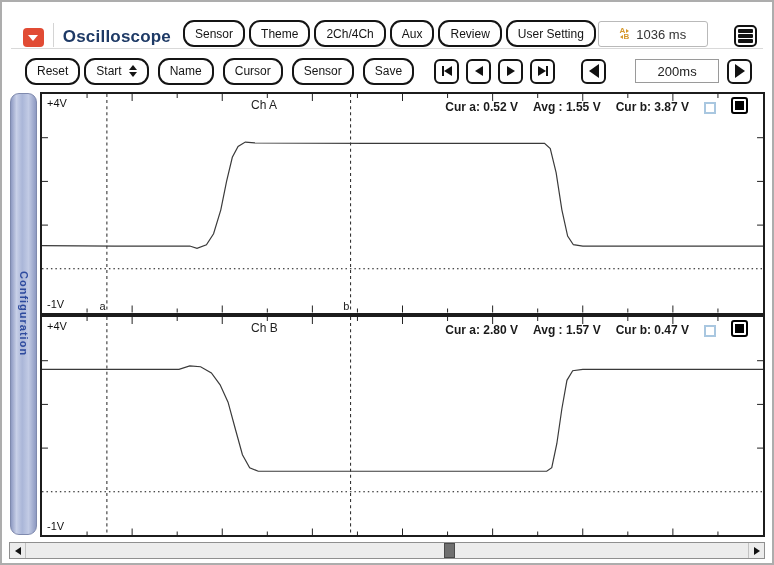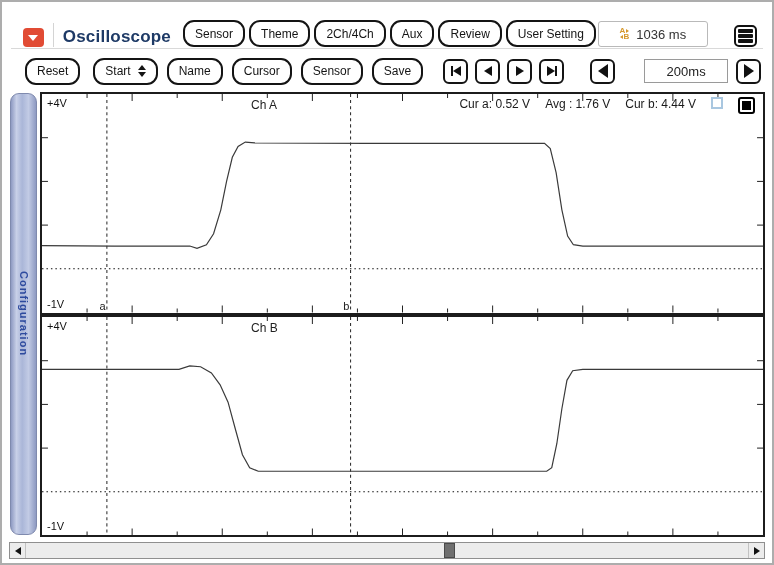--- a/index.html
+++ b/index.html
@@ -43,21 +43,21 @@
     background:linear-gradient(90deg,#8e9ac2 0%,#c8d0e8 22%,#aab6d8 45%,#c2cbe5 70%,#8e9ac2 100%);
     display:flex; align-items:center; justify-content:center; cursor:pointer; }
   .side-handle span { writing-mode:vertical-rl; font-size:11px; font-weight:bold; color:#2d4a9e; letter-spacing:1px; }
   .plots { flex:1; display:flex; flex-direction:column; min-width:0; }
   .panel { position:relative; flex:1; border:2px solid #1c1c1c; background:#fff; }
   .panel svg { position:absolute; inset:0; width:100%; height:100%; }
   .ylab { position:absolute; left:5px; font-size:11px; color:#111; z-index:2; }
   .ylab.top { top:3px; }
   .ylab.bot { bottom:3px; }
   .ch-title { position:absolute; top:4px; left:29%; font-size:12px; color:#222; z-index:2; }
-  .readouts { position:absolute; top:3px; right:8px; display:flex; align-items:flex-start; gap:15px; z-index:2; }
+  .readouts { position:absolute; top:3px; right:15px; display:flex; align-items:flex-end; gap:15px; z-index:2;font-weight:bold; }
   .readouts .ro { font-size:12px; color:#1a1a1a; white-space:pre; }
   .cb { width:12px; height:12px; border:2px solid #a9c7e0; background:#fff; display:inline-block; cursor:pointer; }
   .color-sq { width:17px; height:17px; border:2px solid #000; border-radius:3px; background:#fff; display:flex; align-items:center; justify-content:center; cursor:pointer; }
   .color-sq .in { width:9px; height:9px; background:#000; }
   .cursor-mark { position:absolute; bottom:1px; font-size:11px; color:#222; transform:translateX(-120%); z-index:2; }
 
   .tick { stroke:#222; stroke-width:1; }
   .zero { stroke:#111; stroke-width:1; stroke-dasharray:1.5 3; }
   .curs { stroke:#222; stroke-width:1; stroke-dasharray:3 3; }
   .wave { fill:none; stroke:#3a3a3a; stroke-width:1.2; }
@@ -105,21 +105,21 @@
       <div class="bar"></div>
       <div class="bar"></div>
       <div class="bar"></div>
     </div>
   </div>
 
   <div class="hdiv"></div>
 
   <div class="row2">
     <button class="pill">Reset</button>
-    <button class="pill" style="margin-left:11px;">
+    <button class="pill" style="margin-left:2px;">
       <span>Start</span>
       <span class="spinner">
           <span class="up"></span>
           <span class="dn"></span>
         </span>
     </button>
     <button class="pill" style="margin-left:7px;">Name</button>
     <button class="pill" style="margin-left:7px;">Cursor</button>
     <button class="pill" style="margin-left:7px;">Sensor</button>
     <button class="pill" style="margin-left:7px;">Save</button>
@@ -157,22 +157,22 @@
       <span>Configuration</span>
     </div>
 
     <div class="plots">
 
       <div class="panel">
         <span class="ylab top">+4V</span>
         <span class="ch-title">Ch A</span>
         <div class="readouts">
           <span class="ro">Cur a: 0.52 V</span>
-          <span class="ro">Avg : 1.76 V</span>
-          <span class="ro">Cur b: 4.44 V</span>
+          <span class="ro">Avg : 1.55 V</span>
+          <span class="ro">Cur b: 3.87 V</span>
           <span class="cb"></span>
           <span class="color-sq">
               <span class="in"></span>
             </span>
         </div>
         <svg preserveAspectRatio="none" viewBox="0 0 727 216">
             <line x1="45.4375" y1="0" x2="45.4375" y2="4" class="tick"></line>
             <line x1="45.4375" y1="216" x2="45.4375" y2="212" class="tick"></line>
             <line x1="90.875" y1="0" x2="90.875" y2="7" class="tick"></line>
             <line x1="90.875" y1="216" x2="90.875" y2="209" class="tick"></line>
@@ -214,20 +214,29 @@
             <polyline points="0.0,149.9 72.7,150.3 149.0,150.3 156.3,152.5 165.8,149.0 173.0,138.2 180.3,114.5 186.1,86.4 191.9,62.6 197.7,51.8 205.0,47.5 214.5,48.4 327.2,48.8 506.7,48.8 512.5,54.0 518.4,77.8 524.2,114.5 530.0,140.4 535.8,149.0 545.3,150.3 727.0,150.3" class="wave"></polyline>
           </svg>
         <span class="ylab bot">-1V</span>
         <span class="cursor-mark" style="left: 9%;">a</span>
         <span class="cursor-mark" style="left: 42.8%;">b</span>
       </div>
 
       <div class="panel">
         <span class="ylab top">+4V</span>
         <span class="ch-title">Ch B</span>
+        <div class="readouts">
+          <span class="ro">Cur a: 2.80 V</span>
+          <span class="ro">Avg : 1.57 V</span>
+          <span class="ro">Cur b: 0.47 V</span>
+          <span class="cb"></span>
+          <span class="color-sq">
+              <span class="in"></span>
+            </span>
+        </div>
         <svg preserveAspectRatio="none" viewBox="0 0 727 216">
             <line x1="45.4375" y1="0" x2="45.4375" y2="4" class="tick"></line>
             <line x1="45.4375" y1="216" x2="45.4375" y2="212" class="tick"></line>
             <line x1="90.875" y1="0" x2="90.875" y2="7" class="tick"></line>
             <line x1="90.875" y1="216" x2="90.875" y2="209" class="tick"></line>
             <line x1="136.3125" y1="0" x2="136.3125" y2="4" class="tick"></line>
             <line x1="136.3125" y1="216" x2="136.3125" y2="212" class="tick"></line>
             <line x1="181.75" y1="0" x2="181.75" y2="7" class="tick"></line>
             <line x1="181.75" y1="216" x2="181.75" y2="209" class="tick"></line>
             <line x1="227.1875" y1="0" x2="227.1875" y2="4" class="tick"></line>

